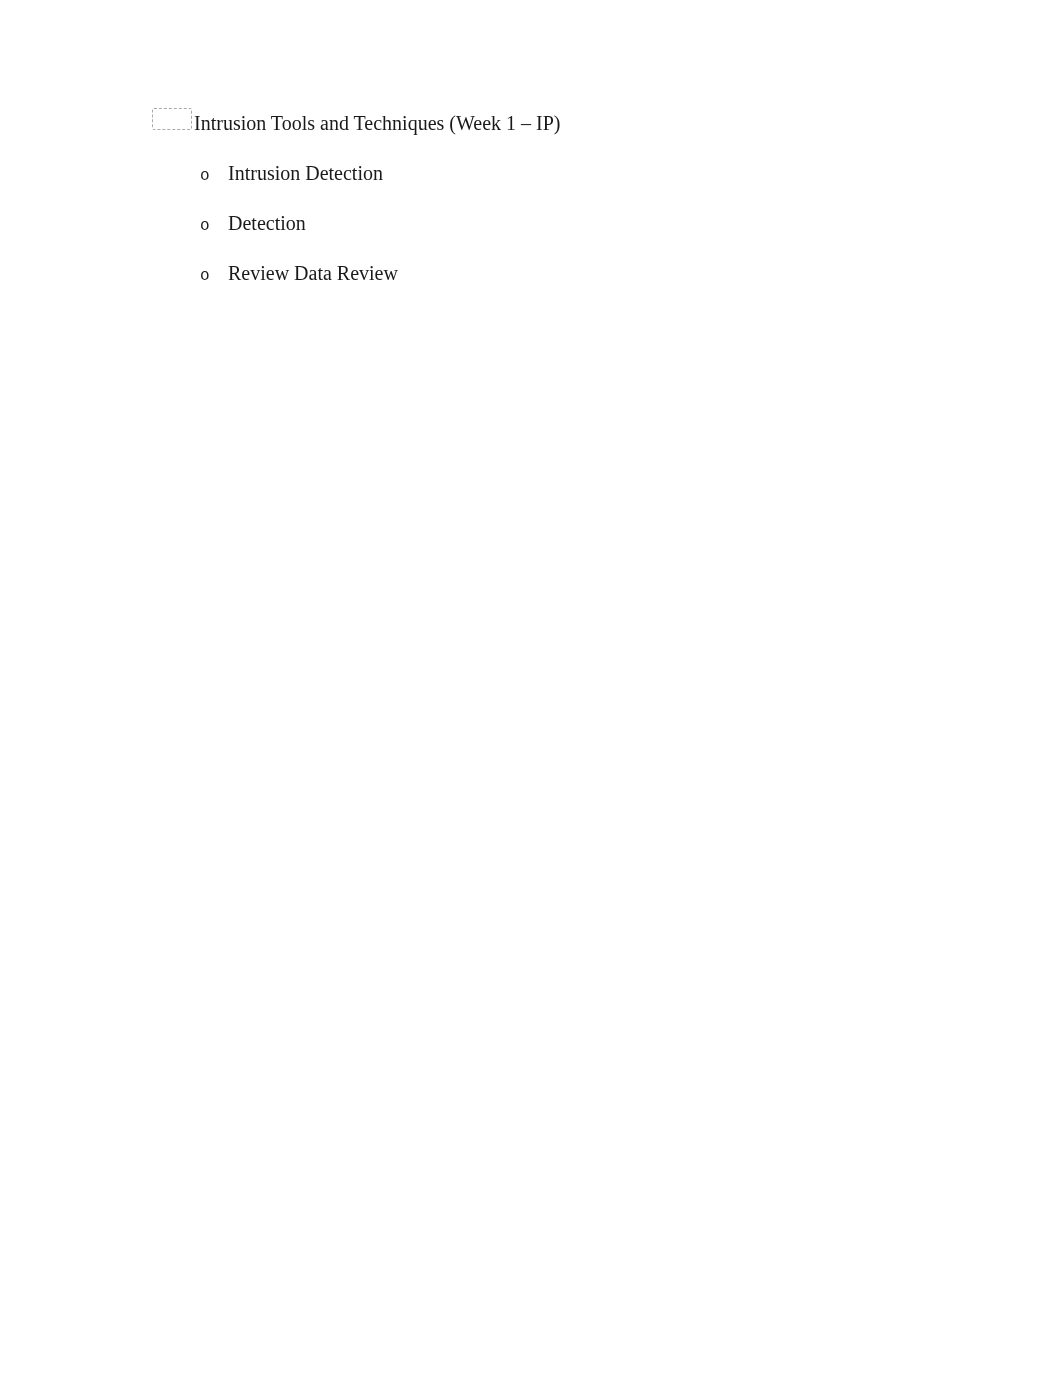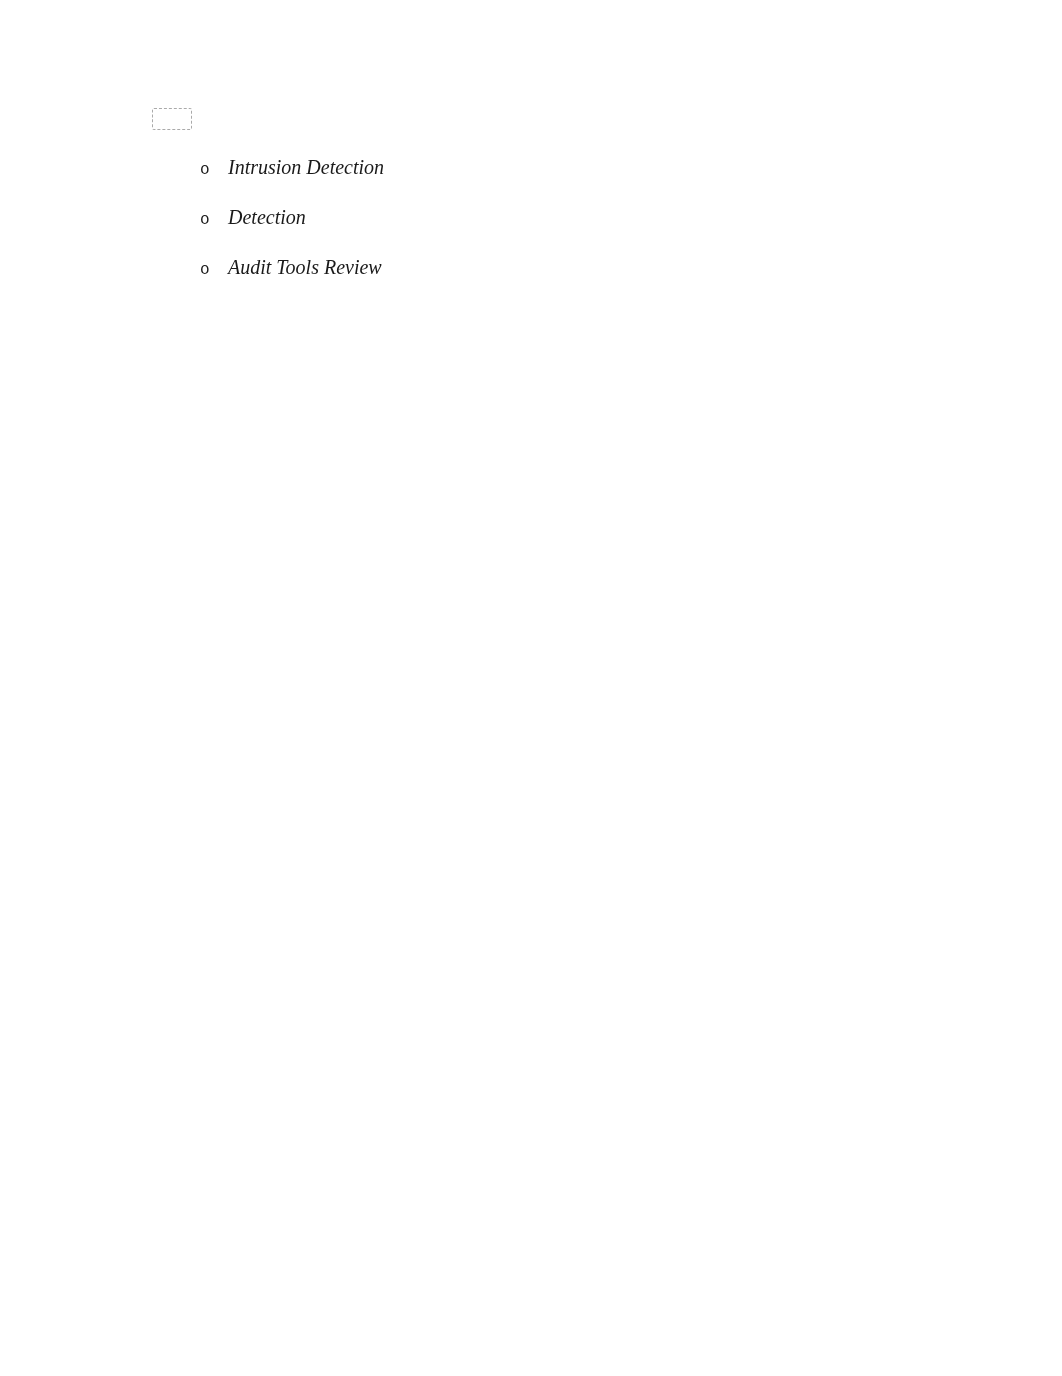--- a/index.html
+++ b/index.html
@@ -53,38 +53,38 @@
       font-family: "Courier New", Courier, monospace;
       font-size: 16px;
       width: 28px;
       flex-shrink: 0;
       text-align: left;
       color: #1a1a1a;
     }
     .level-2 .text {
       font-size: 20px;
       line-height: 1.3;
-      font-style: italic;
     }
   </style>
 </head>
 <body>
 
 <div class="page">
   <div class="level-1">
     <span class="bullet"></span>
+    <span class="text">Intrusion Tools and Techniques (Week 1 – IP)</span>
   </div>
 
   <div class="level-2">
     <span class="bullet">o</span>
     <span class="text">Intrusion Detection</span>
   </div>
 
   <div class="level-2">
     <span class="bullet">o</span>
     <span class="text">Detection</span>
   </div>
 
   <div class="level-2">
     <span class="bullet">o</span>
-    <span class="text">Audit Tools Review</span>
+    <span class="text">Review Data Review</span>
   </div>
 </div>
 
 </body></html>

